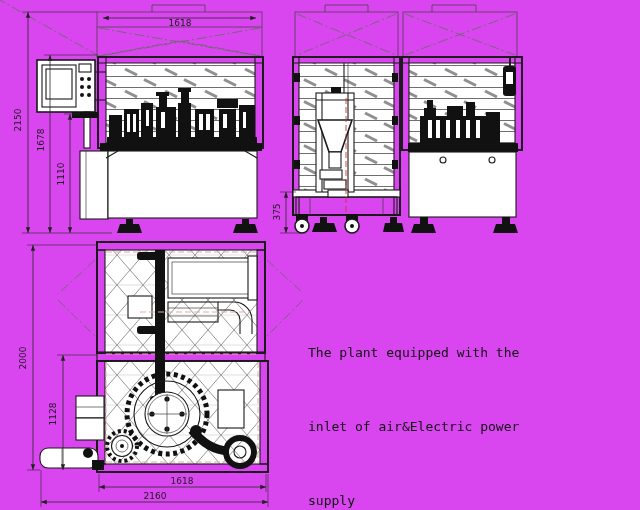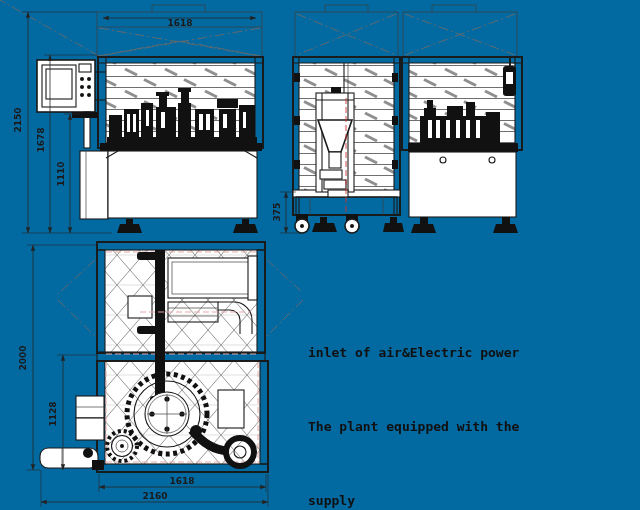--- a/index.html
+++ b/index.html
@@ -1,17 +1,17 @@
 <!DOCTYPE html>
 <html><head>
 <meta charset="utf-8">
 <style>
   html,body{margin:0;padding:0;background:#fff;}
-  #stage{position:relative;width:640px;height:510px;background:#0369a1;overflow:hidden;
-         font-family:"DejaVu Sans",sans-serif;font-weight:bold;}
+  #stage{position:relative;width:640px;height:510px;background:#d946ef;overflow:hidden;
+         font-family:"DejaVu Sans",sans-serif;}
   svg{position:absolute;left:0;top:0;}
   
   .s  {stroke:#1a1a1a;fill:none;stroke-width:1.1;}
   .s2 {stroke:#1a1a1a;fill:none;stroke-width:1.9;}
   .sf {stroke:#1a1a1a;fill:#fff;stroke-width:1.1;}
   .sf2{stroke:#1a1a1a;fill:#fff;stroke-width:1.6;}
   .thin{stroke:#3f3f3f;fill:none;stroke-width:0.7;}
   .blk{fill:#111;stroke:none;}
   .wht{fill:#fff;stroke:none;}
   .dash{stroke:#6a6a6a;fill:none;stroke-width:0.9;stroke-dasharray:10 3 2 3;}
@@ -367,21 +367,21 @@
     <g>
       <line x1="41" y1="470" x2="41" y2="507" class="ext"></line>
       <line x1="268" y1="474" x2="268" y2="507" class="ext"></line>
       <line x1="41" y1="502" x2="268" y2="502" class="dim" marker-start="url(#arr)" marker-end="url(#arr)"></line>
       <text x="155" y="499" class="dimt">2160</text>
     </g>
   </g>
 </svg>
 
 <div class="notes">
+  <div>The plant equipped with the</div>
   <div>inlet of air&amp;Electric power</div>
-  <div>The plant equipped with the</div>
   <div>supply</div>
   
   
   
   
 </div>
 </div>
 
 </body></html>

